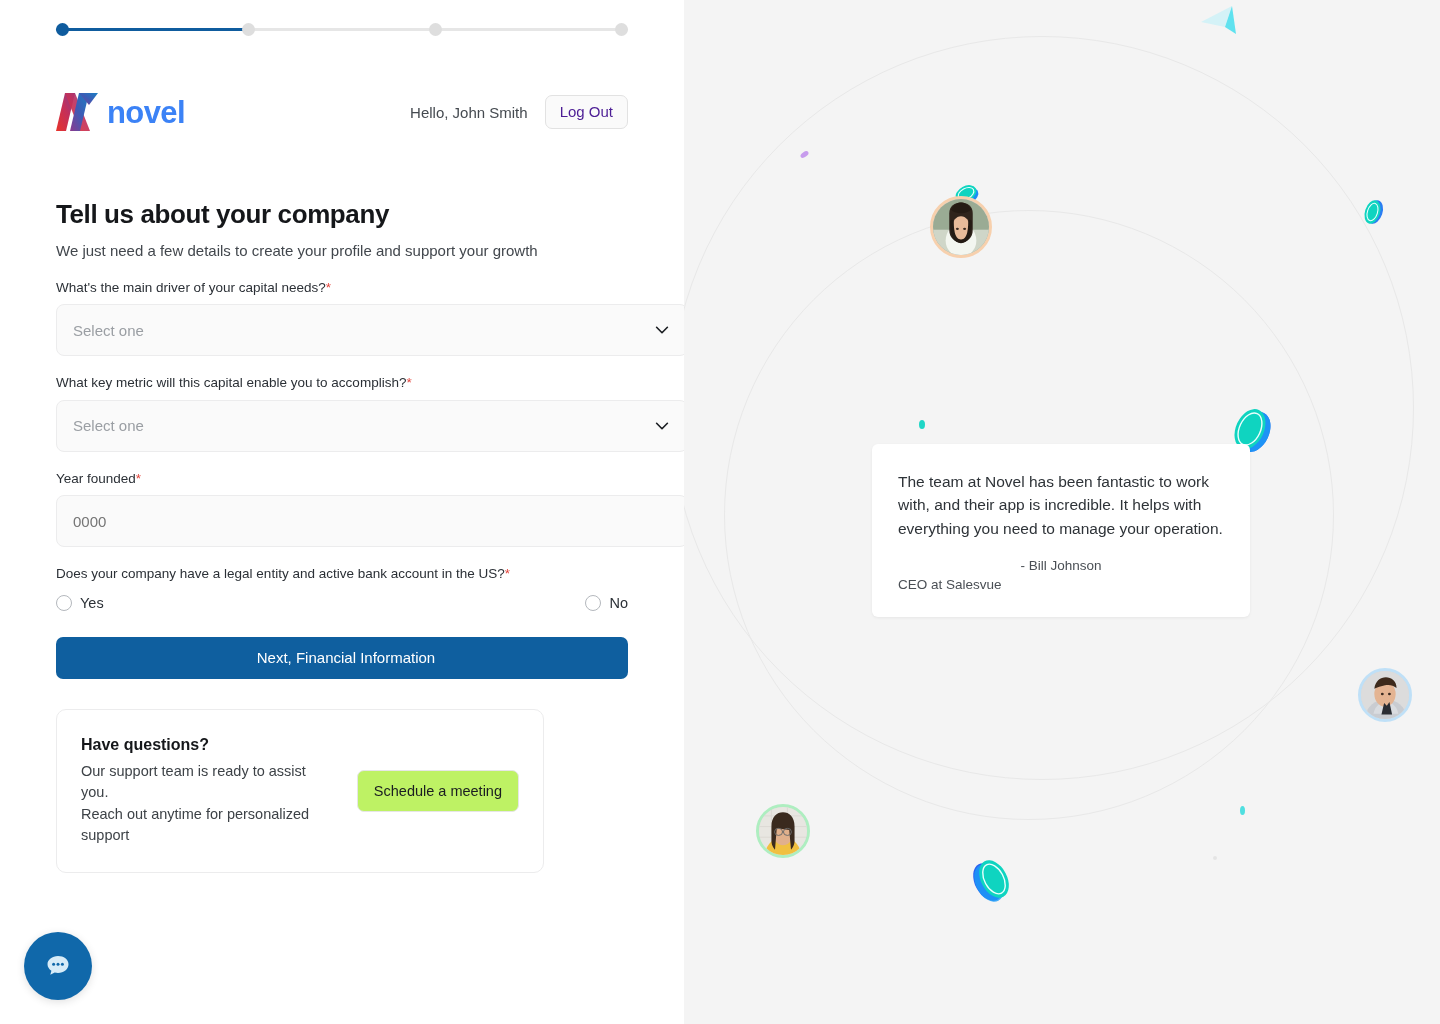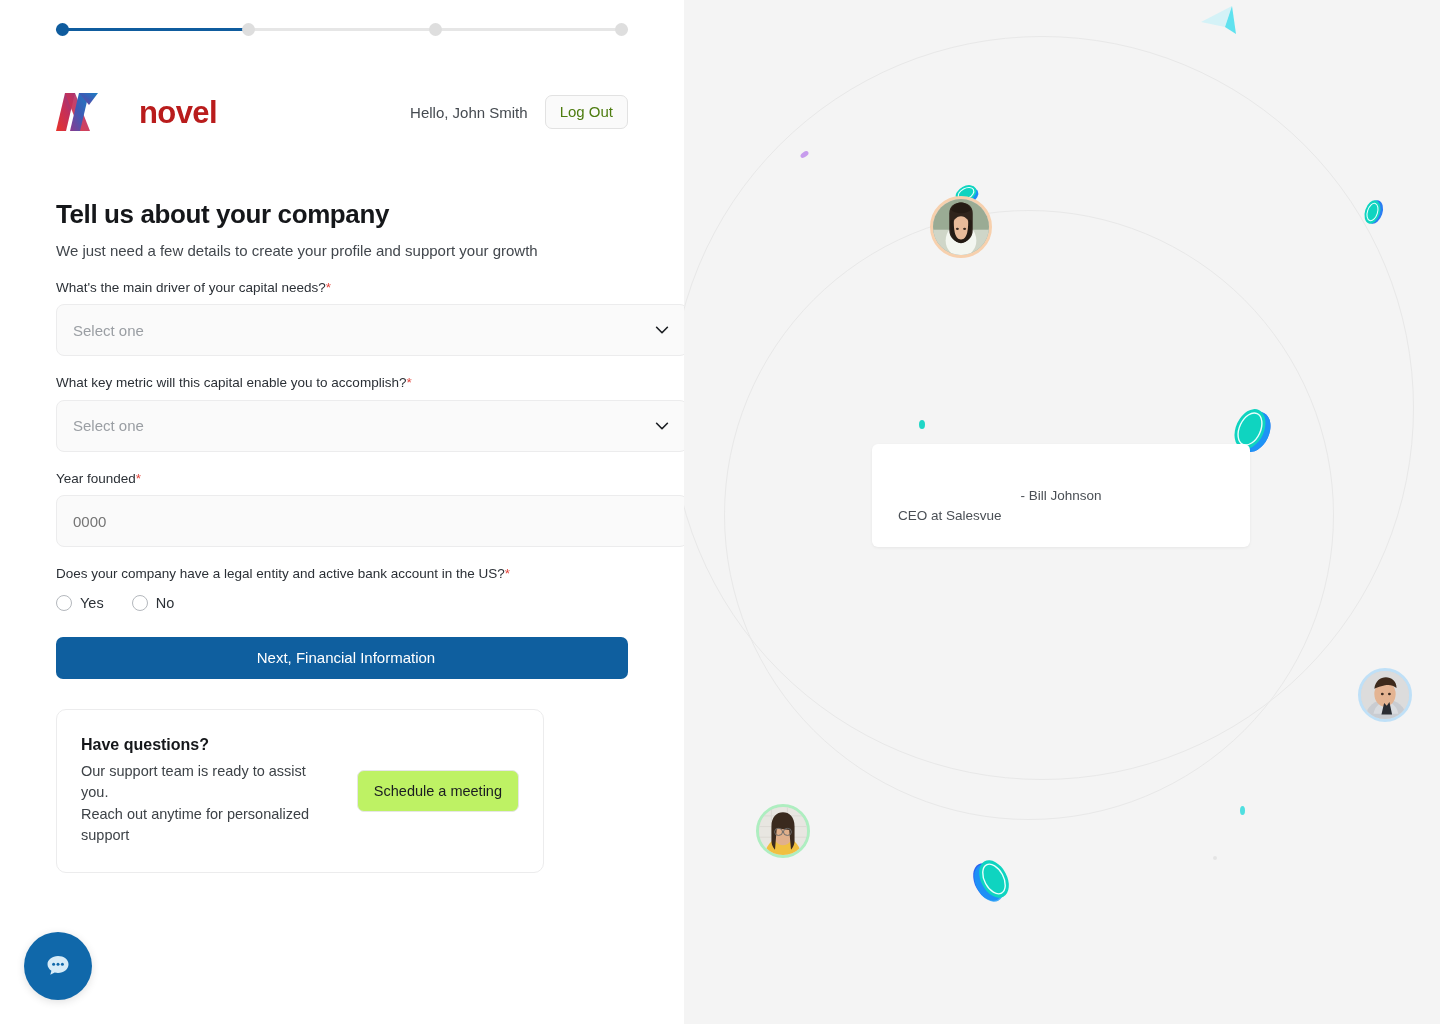--- a/index.html
+++ b/index.html
@@ -46,27 +46,27 @@
 
   
   .header {
     position: absolute; left: 56px; top: 88px;
     width: 572px; height: 48px;
     display: flex; align-items: center; justify-content: space-between;
   }
   .brand { display: flex; align-items: center; gap: 9px; }
   .brand-mark { width: 42px; height: 38px; display: block; }
   .brand-name {
-    font-size: 31px; font-weight: bold; color: #b91c1c;
-    letter-spacing: -0.6px; line-height: 1; margin-left: 32px;
+    font-size: 31px; font-weight: bold; color: #3b82f6;
+    letter-spacing: -0.6px; line-height: 1;
   }
   .header-right { display: flex; align-items: center; gap: 17px; }
   .greeting { font-size: 15px; color: #454a50; }
   .logout-btn {
-    font-size: 15px; color: #4d7c0f;
+    font-size: 15px; color: #4c1d95;
     background: #fafafa; border: 1px solid #e2e2e2;
     border-radius: 7px; padding: 8px 14px;
     cursor: pointer; font-family: inherit;
     line-height: 1.1;
   }
 
   
   .form-area { position: absolute; left: 56px; top: 198px; width: 572px; }
   .page-title {
     font-size: 26px; font-weight: bold; color: #15171a;
@@ -89,21 +89,21 @@
     display: flex; align-items: center;
     padding: 0 16px;
     font-size: 15px; color: #9a9ea3;
     cursor: pointer; position: relative;
     font-family: inherit;
   }
   .select-box .ph { flex: 1; }
   .chev { width: 18px; height: 18px; flex: 0 0 18px; }
   .text-input { cursor: text; }
 
-  .radio-row { display: flex; align-items: center; gap: 28px; margin-top: 12px; }
+  .radio-row { display: flex; align-items: center; gap: 28px; margin-top: 12px; justify-content: space-between; }
   .radio-item { display: flex; align-items: center; gap: 8px; cursor: pointer; }
   .radio-circle {
     width: 16px; height: 16px; border-radius: 50%;
     border: 1.4px solid #b4b8bd; background: #fff;
   }
   .radio-label { font-size: 14.5px; color: #2b3036; }
 
   .next-btn {
     margin-top: 26px;
     width: 572px; height: 42px;
@@ -374,17 +374,18 @@
         <path d="M6 54c3-14 11-20 21-20s18 6 21 20z" fill="#f0c040"></path>
         <ellipse cx="27" cy="28" rx="12" ry="15" fill="#e1b08c"></ellipse>
         <path d="M14 22c0-11 6-16 13-16s13 5 13 16v16c0 6-4 10-4 10l-2-22-14-2-2 24s-4-4-4-10z" fill="#3a2a1e"></path>
         <ellipse cx="22" cy="28" rx="4.5" ry="4" fill="none" stroke="#6b6b6b" stroke-width="1.1"></ellipse>
         <ellipse cx="32" cy="28" rx="4.5" ry="4" fill="none" stroke="#6b6b6b" stroke-width="1.1"></ellipse>
         <path d="M26.5 28h1" stroke="#6b6b6b" stroke-width="1.1"></path>
       </svg>
     </div>
 
     <div class="testimonial">
+      <p class="testimonial-quote">The team at Novel has been fantastic to work with, and their app is incredible. It helps with everything you need to manage your operation.</p>
       <div class="testimonial-author">- Bill Johnson</div>
       <div class="testimonial-role">CEO at Salesvue</div>
     </div>
   </div>
 </div>
 
 </body></html>

